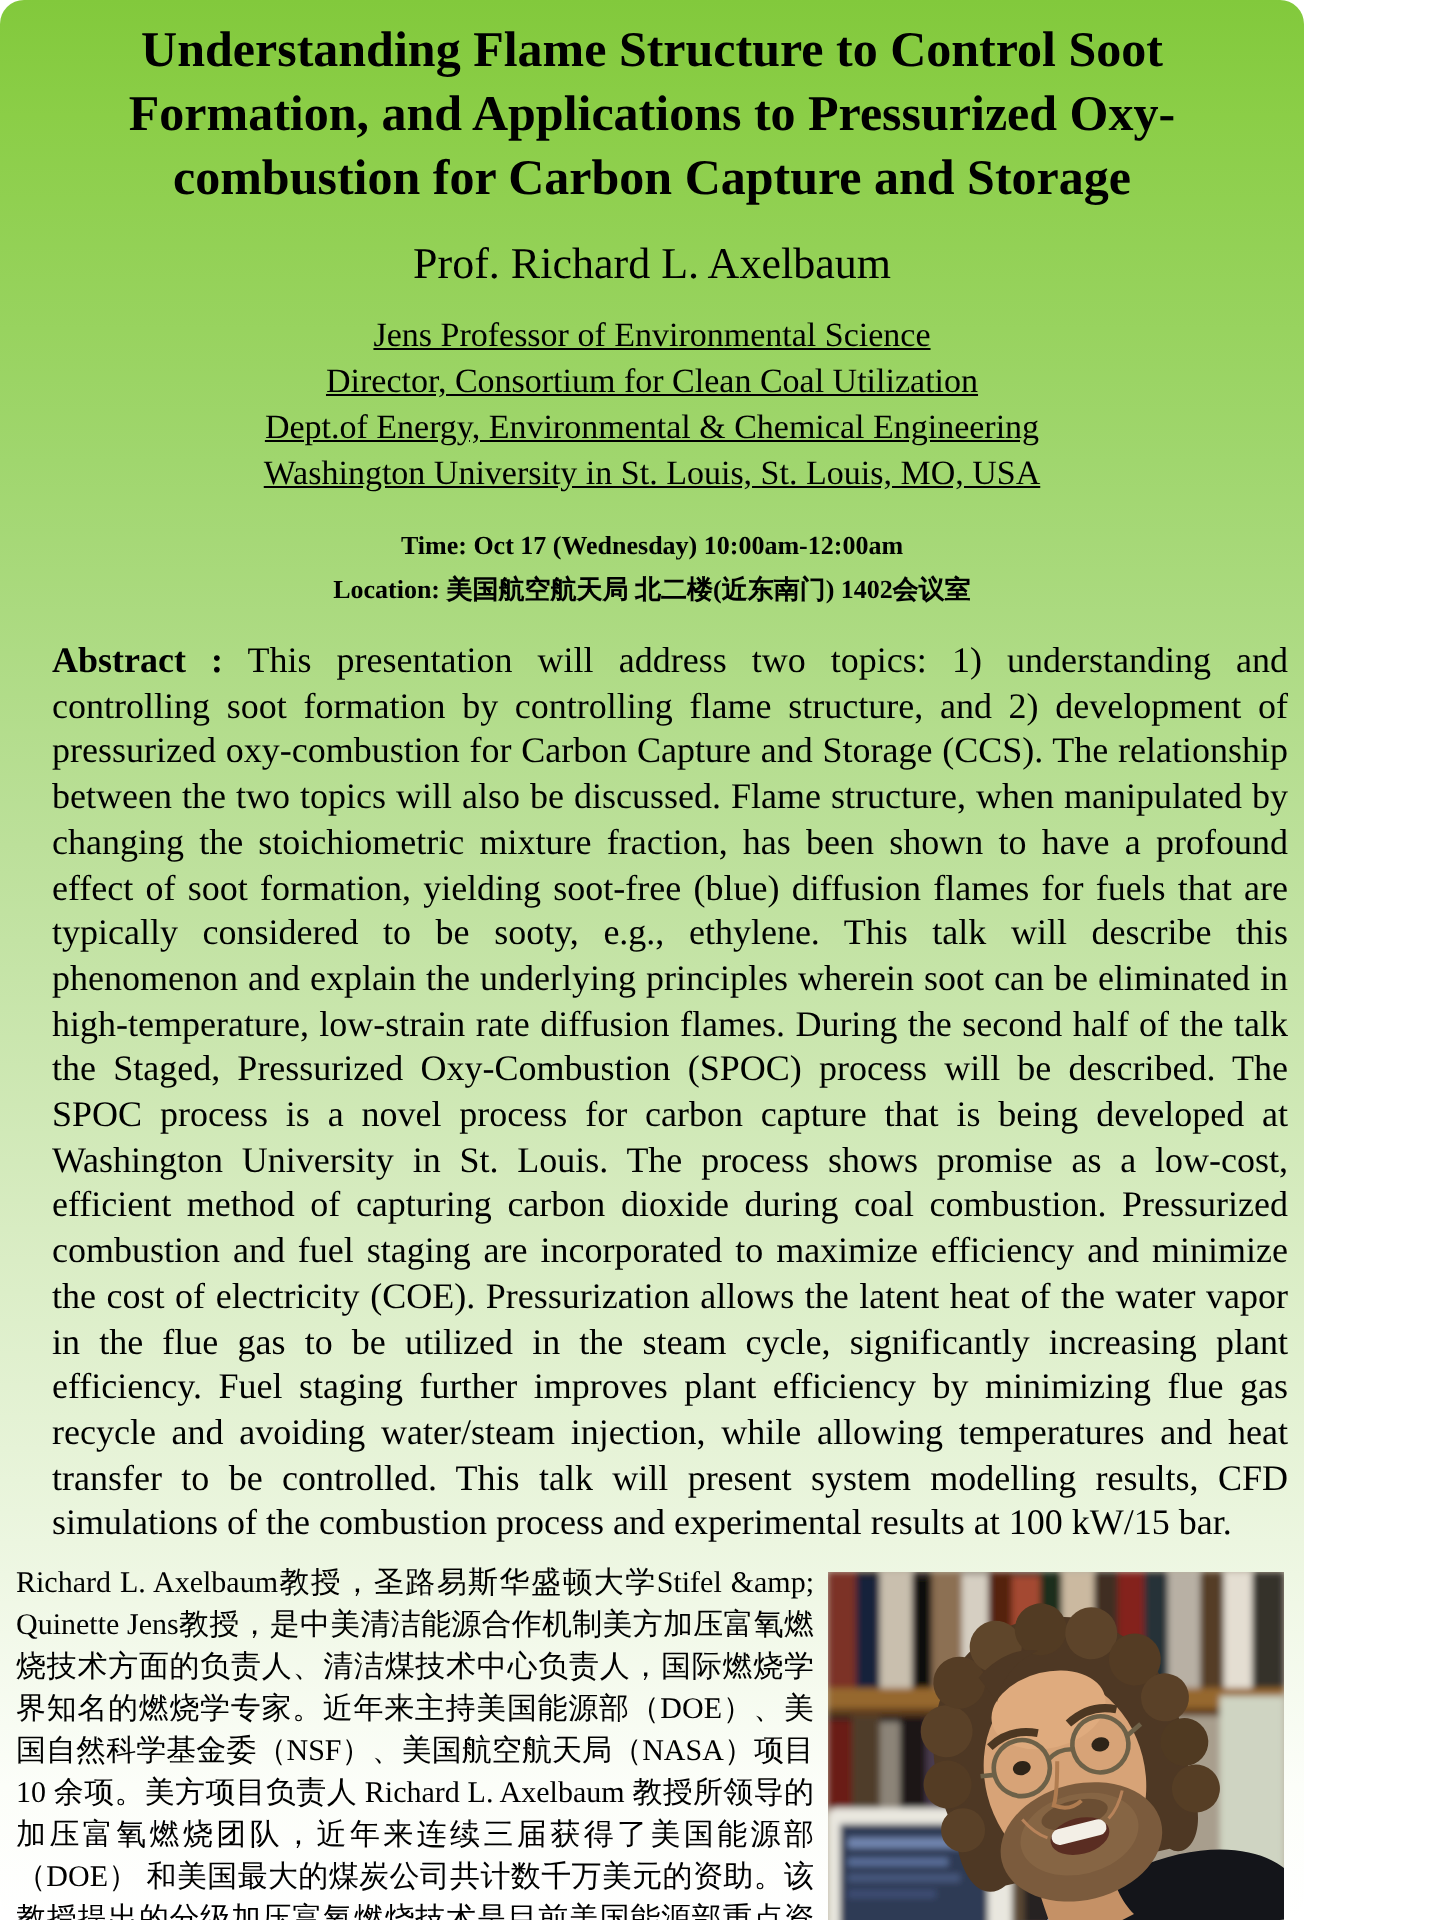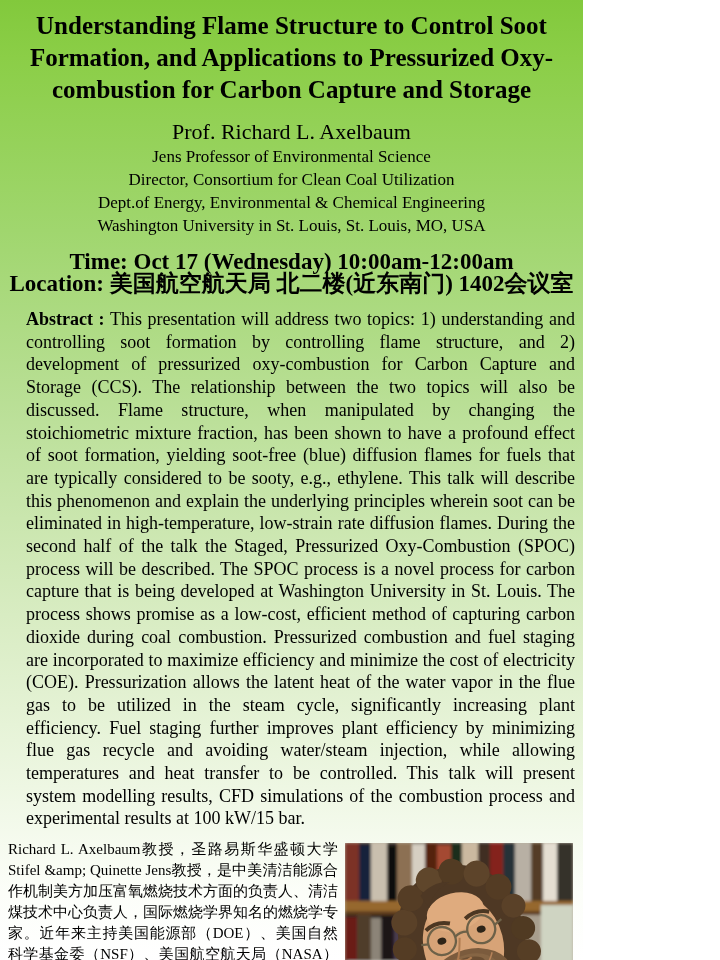--- a/index.html
+++ b/index.html
@@ -1,50 +1,53 @@
 <!DOCTYPE html>
 <html><head>
 <meta charset="utf-8">
 <style>
   html,body{margin:0;padding:0;}
   .page{
     position:relative;
-    width:583px;height:960px;
+    width:652px;height:960px;
     overflow:hidden;
     color:#000;
     font-family:"Liberation Serif", serif;
     background:linear-gradient(180deg,
       #82c93c 0%, #8bce47 6%, #a0d66e 24%, #bce09a 44%,
       #d8ecc2 64%, #eef7e3 82%, #fcfef9 93%, #ffffff 100%);
+    border-radius:12px;
   }
   .title{
     margin:0 10px;
     padding-top:10px;
     text-align:center;
     font-weight:bold;
     font-size:25px;
     line-height:32px;
   }
   .speaker-name{
     margin-top:13px;
     text-align:center;
     font-weight:normal;
     font-size:22px;
     line-height:26px;
   }
   .affiliations{
+    margin-top:11px;
     text-align:center;
     font-size:17px;
     line-height:23px;
+    text-decoration:underline;
   }
   .schedule{
     margin-top:14px;
     text-align:center;
     font-weight:bold;
-    font-size:23px;
+    font-size:13px;
     line-height:22px;
   }
   .abstract{
     margin:13px 8px 0 26px;
     font-size:18px;
     line-height:22.7px;
     text-align:justify;
   }
   .abstract .label{font-weight:bold;}
   .bio{

